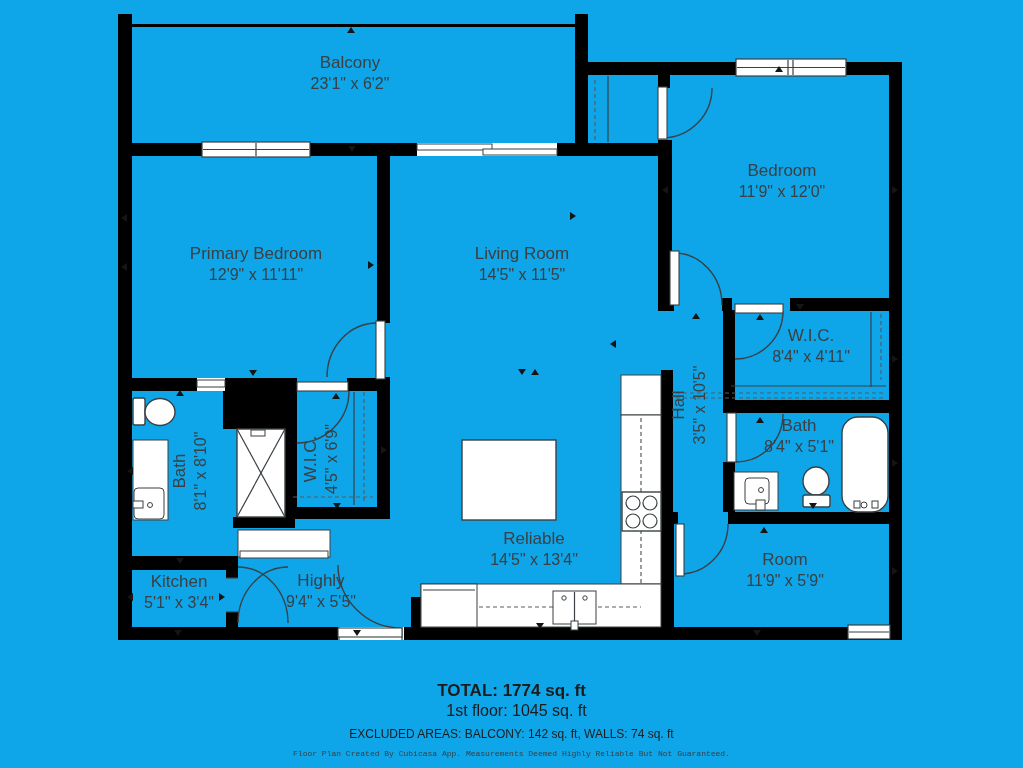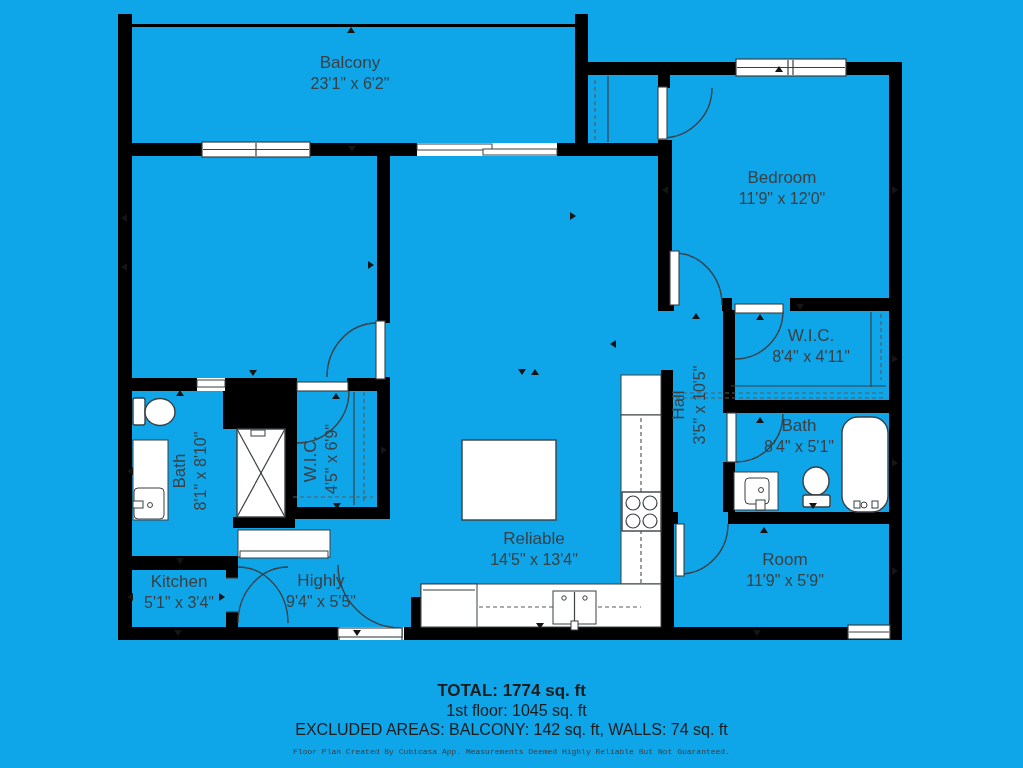--- a/index.html
+++ b/index.html
@@ -17,21 +17,21 @@
   .gapw{fill:#fff;stroke:none;}
   .arr{fill:#151515;}
   .room-label{position:absolute;text-align:center;color:#3a4043;line-height:1.3;
               white-space:nowrap;transform:translate(-50%,-50%);}
   .room-label .rname{display:block;font-size:17px;}
   .room-label .rdims{display:block;font-size:16px;}
   .room-label.rot{transform:translate(-50%,-50%) rotate(-90deg);}
   .footer{position:absolute;left:0;right:0;top:681px;text-align:center;color:#1c1c1c;}
   .f1{font-size:17px;font-weight:bold;}
   .f2{font-size:16px;margin-top:1px;padding-left:10px;}
-  .f3{font-size:16px;margin-top:1px;}
+  .f3{font-size:12px;margin-top:7px;}
   .f4{font-size:8px;color:#3d3d3d;margin-top:8px;font-family:Liberation Mono, monospace;}
 </style>
 </head>
 <body>
 
 <div class="plan">
 
   <svg class="geom" width="1023" height="768" viewBox="0 0 1023 768">
 
     <g>
@@ -264,23 +264,31 @@
         <polygon points="174,630 178,636 182,630" class="arr"></polygon>
         <polygon points="353,630 357,636 361,630" class="arr"></polygon>
         <polygon points="536,623 540,629 544,623" class="arr"></polygon>
       </g>
   </svg>
 
   <div class="room-label" style="left:350px;top:73px">
     <span class="rname">Balcony</span>
     <span class="rdims">23'1" x 6'2"</span>
   </div>
-  <div class="room-label" style="left:782px;top:188px">
+  <div class="room-label" style="left:782px;top:181px">
     <span class="rname">Bedroom</span>
     <span class="rdims">11'9" x 12'0"</span>
+  </div>
+  <div class="room-label" style="left:256px;top:264px">
+    <span class="rname">Primary Bedroom</span>
+    <span class="rdims">12'9" x 11'11"</span>
+  </div>
+  <div class="room-label" style="left:522px;top:264px">
+    <span class="rname">Living Room</span>
+    <span class="rdims">14'5" x 11'5"</span>
   </div>
   <div class="room-label" style="left:811px;top:346px">
     <span class="rname">W.I.C.</span>
     <span class="rdims">8'4" x 4'11"</span>
   </div>
   <div class="room-label rot" style="left:689px;top:405px">
     <span class="rname">Hall</span>
     <span class="rdims">3'5" x 10'5"</span>
   </div>
   <div class="room-label" style="left:799px;top:436px">

